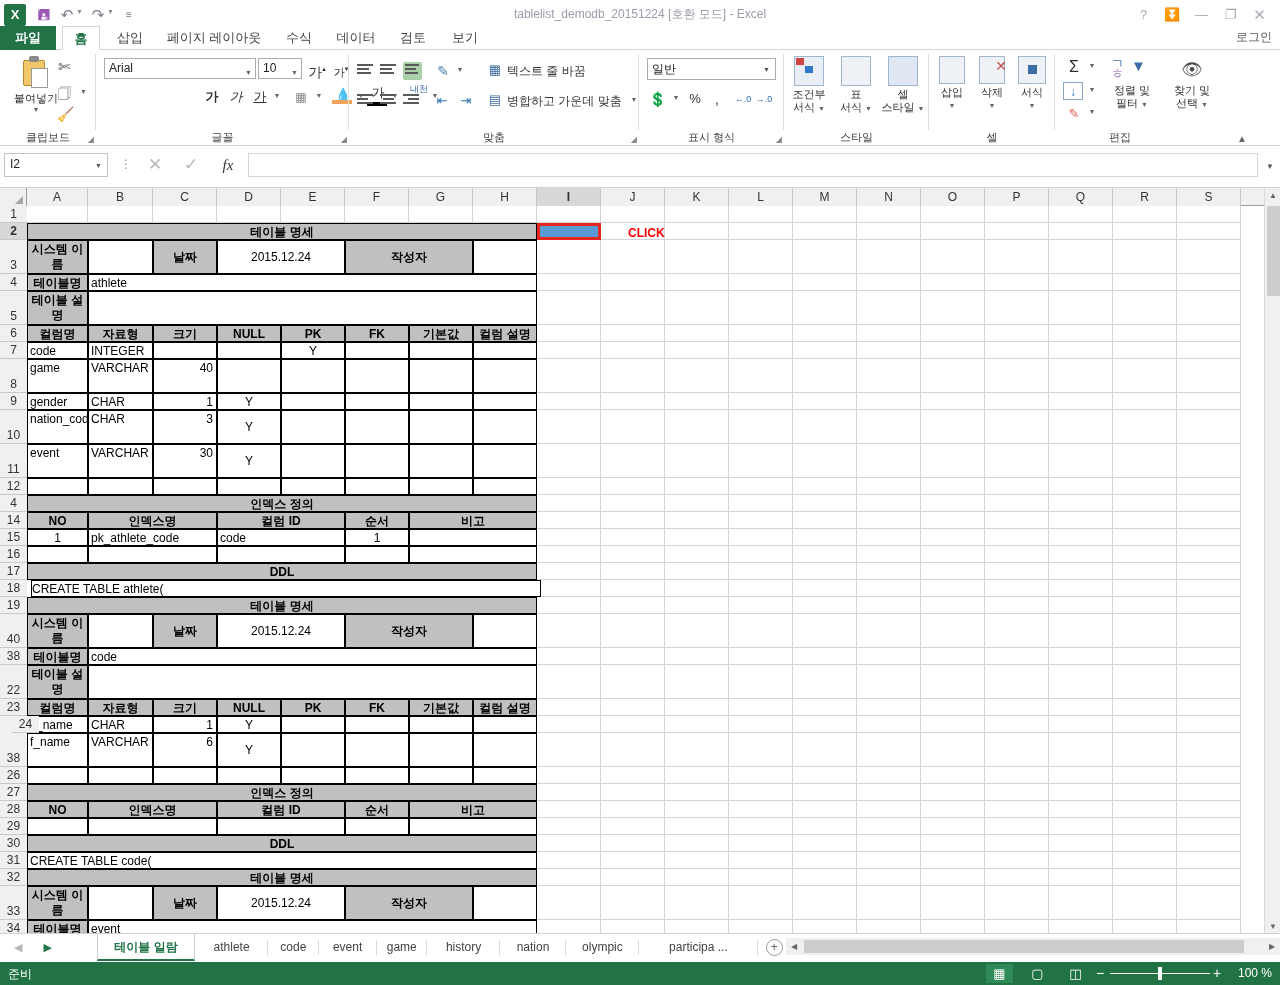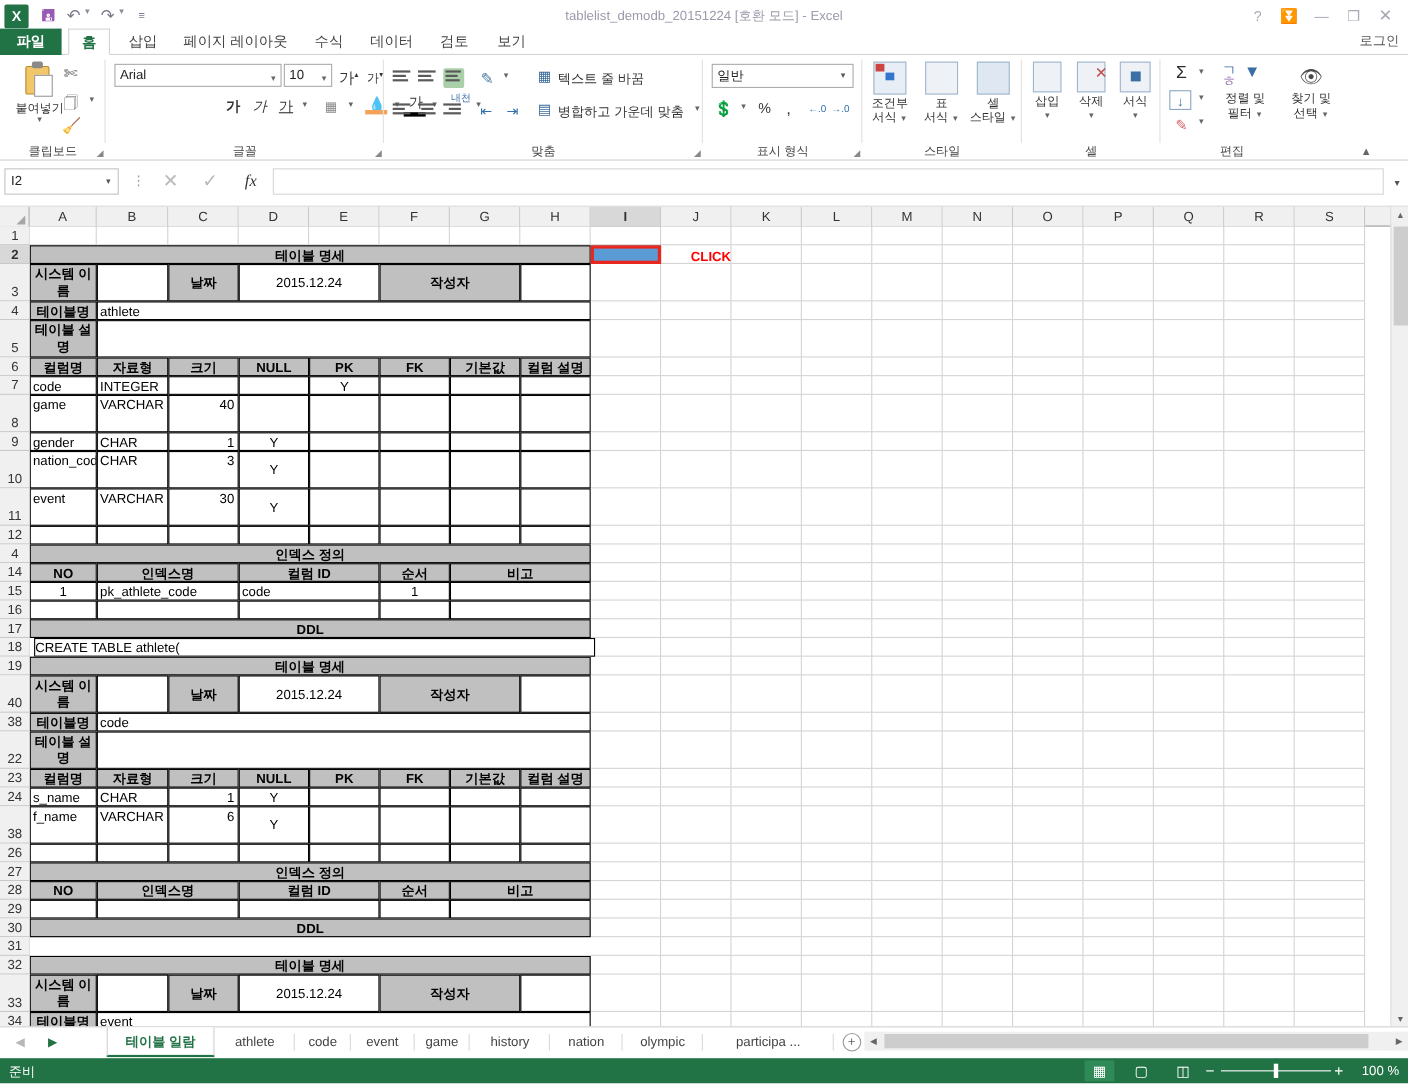--- a/index.html
+++ b/index.html
@@ -1061,20 +1061,21 @@
         <div class="cell bd gray ctr" style="left: 61px; width: 129px; top: 595px; height: 17px; padding: 1px 2px;">인덱스명</div>
         <div class="cell bd gray ctr" style="left: 190px; width: 128px; top: 595px; height: 17px; padding: 1px 2px;">컬럼 ID</div>
         <div class="cell bd gray ctr" style="left: 318px; width: 64px; top: 595px; height: 17px; padding: 1px 2px;">순서</div>
         <div class="cell bd gray ctr" style="left: 382px; width: 128px; top: 595px; height: 17px; padding: 1px 2px;">비고</div>
         <div class="cell bd" style="left: 0px; width: 61px; top: 612px; height: 17px; padding: 1px 2px;"></div>
         <div class="cell bd" style="left: 61px; width: 129px; top: 612px; height: 17px; padding: 1px 2px;"></div>
         <div class="cell bd" style="left: 190px; width: 128px; top: 612px; height: 17px; padding: 1px 2px;"></div>
         <div class="cell bd" style="left: 318px; width: 64px; top: 612px; height: 17px; padding: 1px 2px;"></div>
         <div class="cell bd" style="left: 382px; width: 128px; top: 612px; height: 17px; padding: 1px 2px;"></div>
         <div class="cell bd gray ctr" style="left: 0px; width: 510px; top: 629px; height: 17px; padding: 1px 2px;">DDL</div>
+        <div class="cell bd lft" style="left: 0px; width: 510px; top: 646px; height: 17px; padding: 1px 2px;">CREATE TABLE code(</div>
         <div class="cell bd gray ctr" style="left: 0px; width: 510px; top: 663px; height: 17px; padding: 1px 2px;">테이블 명세</div>
         <div class="cell bd gray ctr vmid" style="left: 0px; width: 61px; top: 680px; height: 34px; padding: 1px 2px;">시스템 이름</div>
         <div class="cell bd" style="left: 61px; width: 65px; top: 680px; height: 34px; padding: 1px 2px;"></div>
         <div class="cell bd gray ctr vmid" style="left: 126px; width: 64px; top: 680px; height: 34px; padding: 1px 2px;">날짜</div>
         <div class="cell bd ctr vmid" style="left: 190px; width: 128px; top: 680px; height: 34px; padding: 1px 2px;">2015.12.24</div>
         <div class="cell bd gray ctr vmid" style="left: 318px; width: 128px; top: 680px; height: 34px; padding: 1px 2px;">작성자</div>
         <div class="cell bd" style="left: 446px; width: 64px; top: 680px; height: 34px; padding: 1px 2px;"></div>
         <div class="cell bd gray ctr" style="left: 0px; width: 61px; top: 714px; height: 17px; padding: 1px 2px;">테이블명</div>
         <div class="cell bd lft" style="left: 61px; width: 449px; top: 714px; height: 17px; padding: 1px 2px;">event</div>
       </div>
@@ -1116,21 +1117,21 @@
         <div class="rowhdr" style="top: 324px; height: 17px;">14</div>
         <div class="rowhdr" style="top: 341px; height: 17px;">15</div>
         <div class="rowhdr" style="top: 358px; height: 17px;">16</div>
         <div class="rowhdr" style="top: 375px; height: 17px;">17</div>
         <div class="rowhdr" style="top: 392px; height: 17px;">18</div>
         <div class="rowhdr" style="top: 409px; height: 17px;">19</div>
         <div class="rowhdr" style="top: 426px; height: 34px;">40</div>
         <div class="rowhdr" style="top: 460px; height: 17px;">38</div>
         <div class="rowhdr" style="top: 477px; height: 34px;">22</div>
         <div class="rowhdr" style="top: 511px; height: 17px;">23</div>
-        <div class="rowhdr" style="top: 528px; height: 17px;">24</div>
+        <div class="rowhdr" style="top: 528px; height: 17px; margin-left: 12px;">24</div>
         <div class="rowhdr" style="top: 545px; height: 34px;">38</div>
         <div class="rowhdr" style="top: 579px; height: 17px;">26</div>
         <div class="rowhdr" style="top: 596px; height: 17px;">27</div>
         <div class="rowhdr" style="top: 613px; height: 17px;">28</div>
         <div class="rowhdr" style="top: 630px; height: 17px;">29</div>
         <div class="rowhdr" style="top: 647px; height: 17px;">30</div>
         <div class="rowhdr" style="top: 664px; height: 17px;">31</div>
         <div class="rowhdr" style="top: 681px; height: 17px;">32</div>
         <div class="rowhdr" style="top: 698px; height: 34px;">33</div>
         <div class="rowhdr" style="top: 732px; height: 17px;">34</div>

